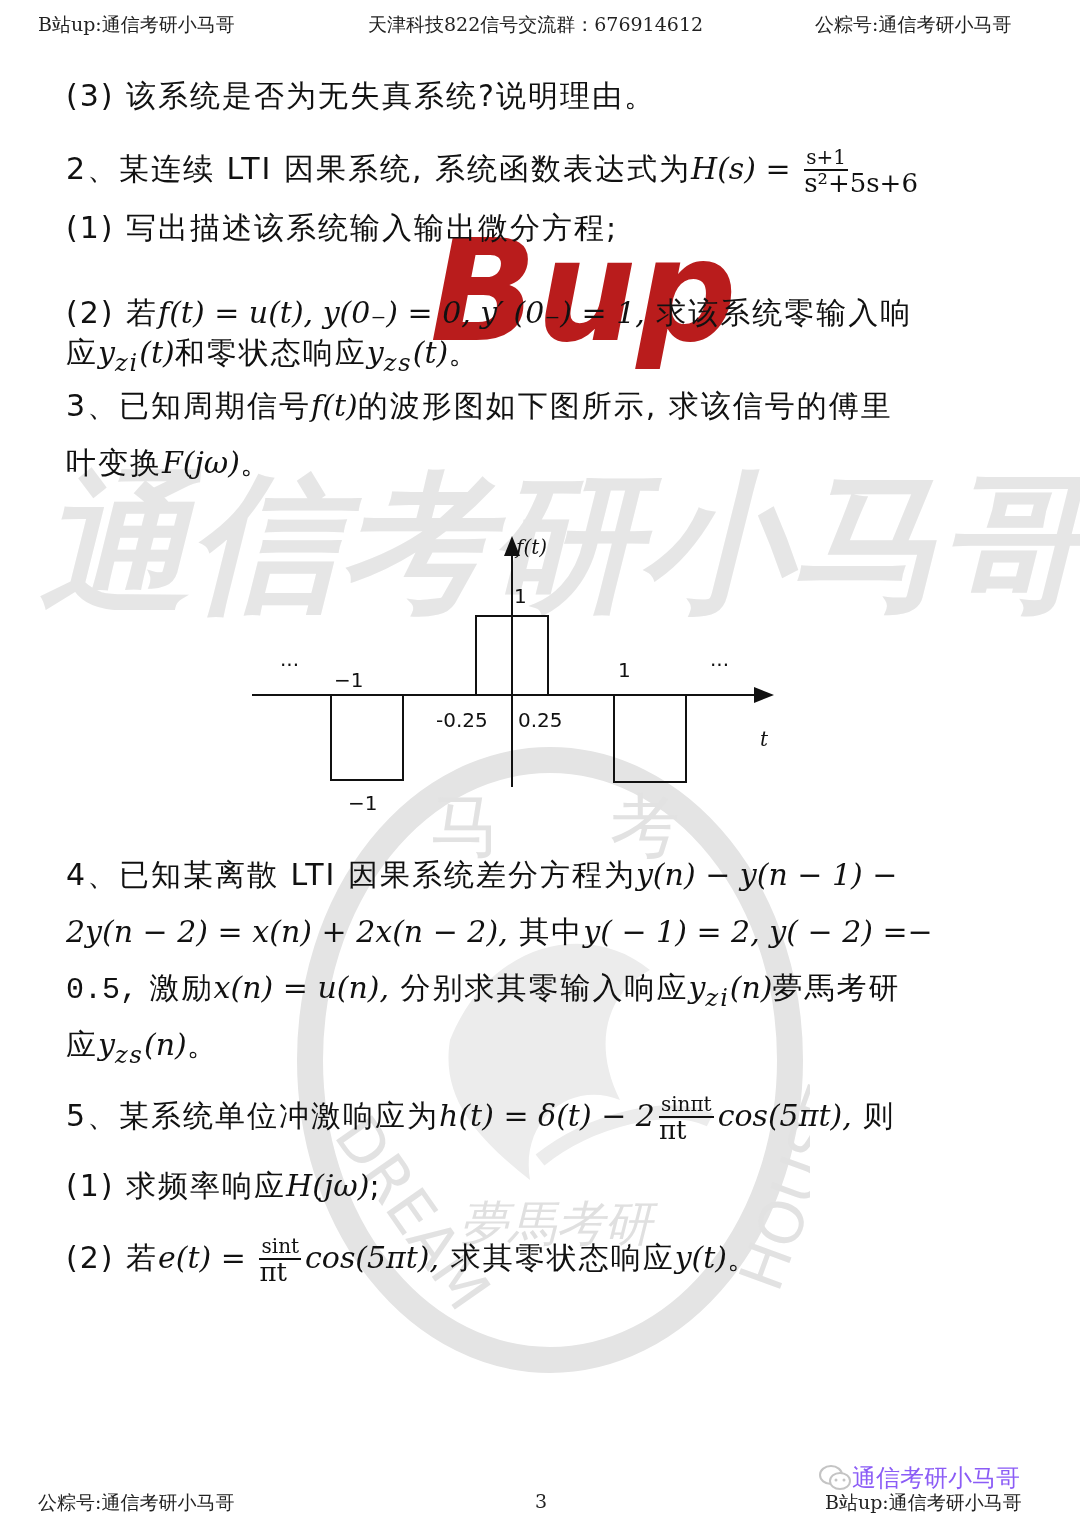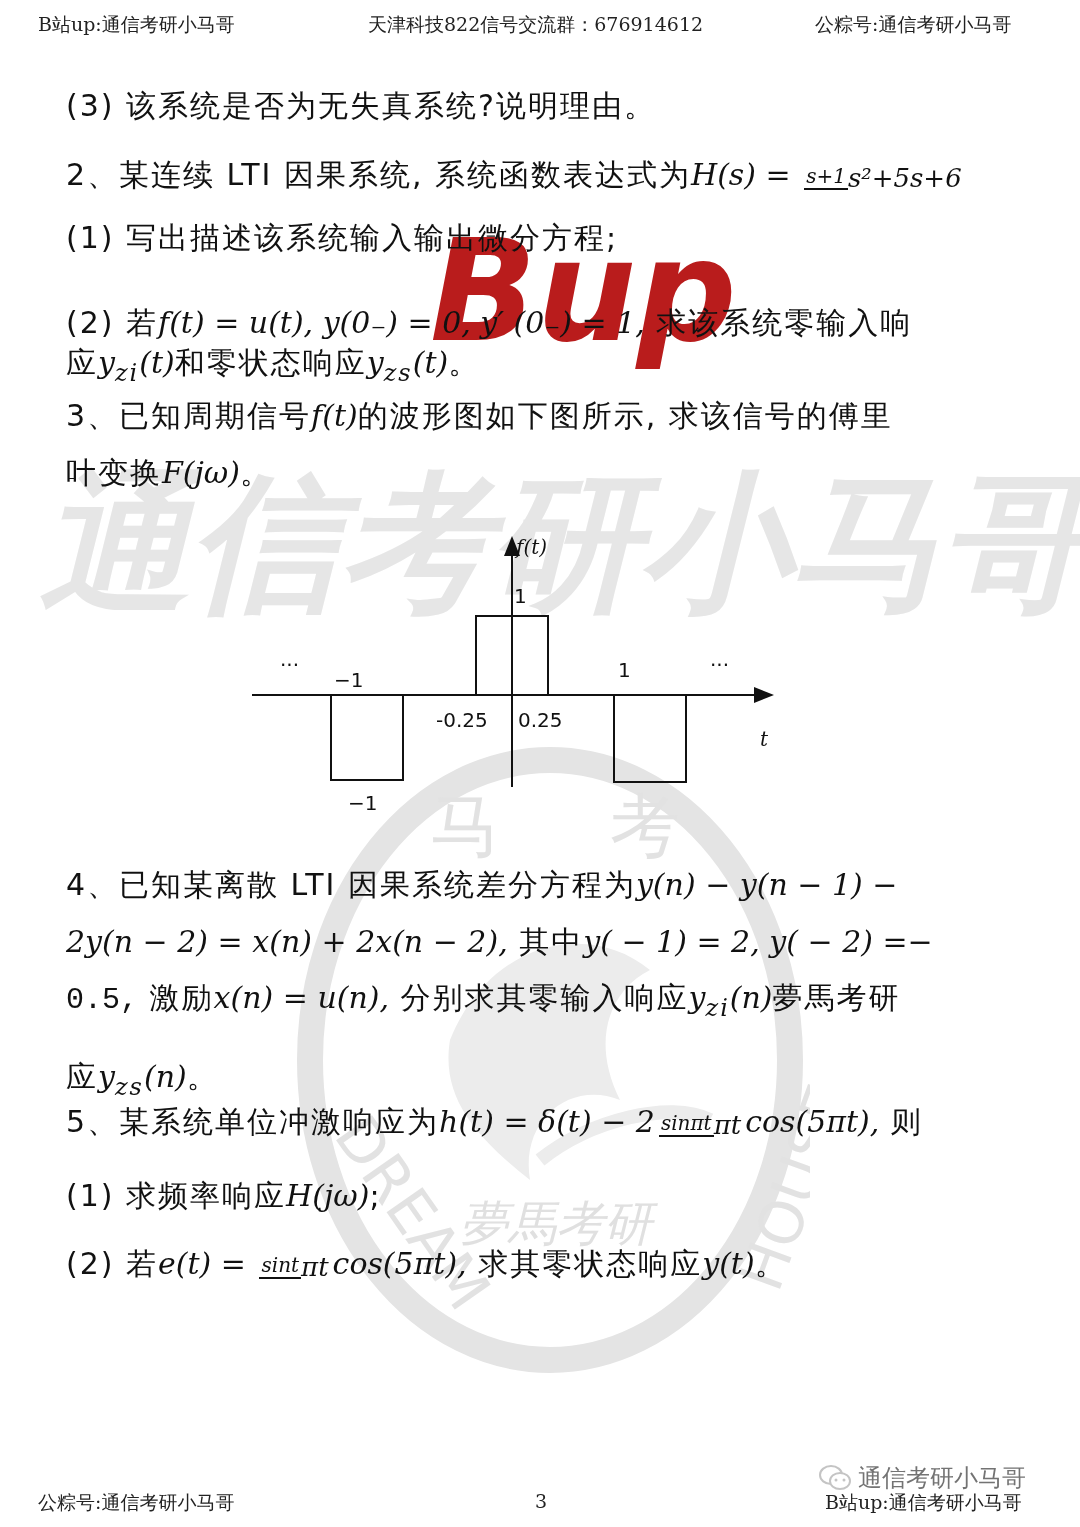--- a/index.html
+++ b/index.html
@@ -6,32 +6,32 @@
   body { width: 1080px; height: 1527px; position: relative; overflow: hidden;
          font-family: "DejaVu Serif", serif; color: #111; }
   .hdr { position: absolute; top: 12px; font-size: 19px; font-family: "DejaVu Serif", serif; color: #222; }
   .ftr { position: absolute; top: 1490px; font-size: 19px; font-family: "DejaVu Serif", serif; color: #222; }
   .wm-big { position: absolute; top: 445px; left: 40px; width: 1010px; display: flex; justify-content: space-between;
             font-size: 150px; font-family: "DejaVu Serif", serif; color: #e6e6e6; font-weight: bold; letter-spacing: 0; z-index: 0; font-style: italic; }
   .wm-bup { position: absolute; top: 210px; left: 430px; font-size: 140px; color: #b91c1c; font-weight: bold; z-index: 0;
             font-family: "DejaVu Sans", sans-serif; font-style: italic; }
   .wm-circle { position: absolute; left: 290px; top: 740px; width: 520px; height: 640px; z-index: 0; }
   .line { position: absolute; left: 66px; font-size: 30px; line-height: 40px; z-index: 2; white-space: nowrap;
-          font-family: "DejaVu Sans", sans-serif; letter-spacing: 2px; margin-top: 10px; }
+          font-family: "DejaVu Sans", sans-serif; letter-spacing: 2px; }
   .m { font-family: "DejaVu Serif", serif; font-style: italic; letter-spacing: 0; }
   .r { font-family: Liberation Mono, monospace; font-style: normal; letter-spacing: 0; }
   .sub { font-size: 24px; vertical-align: -8px; font-style: italic; font-family: "DejaVu Serif", serif; }
-  .frac { display: inline-flex; flex-direction: row; align-items: flex-end; vertical-align: middle; margin: 0 4px;
-          font-family: "DejaVu Serif", serif; font-style: italic; letter-spacing: 0; }
+  .frac { display: inline-flex; flex-direction: column; align-items: flex-start; vertical-align: middle; margin: 0 4px;
+          font-family: "DejaVu Serif", serif; letter-spacing: 0; }
   .frac .num { font-size: 20px; line-height: 24px; border-bottom: 2px solid #111; padding: 0 2px; }
   .frac .den { font-size: 26px; line-height: 24px; }
   .plot { position: absolute; left: 240px; top: 520px; width: 560px; height: 300px; z-index: 2; }
   .plot text { font-family: "DejaVu Sans", sans-serif; font-size: 20px; fill: #111; }
   .plot .it { font-family: "DejaVu Serif", serif; font-style: italic; }
-  .wechat { position: absolute; left: 818px; top: 1462px; display: flex; align-items: center; gap: 6px; color: #737373;
+  .wechat { position: absolute; left: 818px; top: 1462px; display: flex; align-items: center; color: #8b5cf6;
             font-size: 24px; font-family: "DejaVu Sans", sans-serif; z-index: 2; }
 </style>
 </head>
 <body>
 
 <div class="hdr" style="left:38px">B站up:通信考研小马哥</div>
 <div class="hdr" style="left:368px">天津科技822信号交流群：676914612</div>
 <div class="hdr" style="left:815px">公粽号:通信考研小马哥</div>
 
 <div class="wm-bup">Bup</div>
@@ -113,21 +113,21 @@
 
 <div class="line" style="top:855px">
   <span>4、已知某离散 LTI 因果系统差分方程为</span><span class="m">y(n) − y(n − 1) −</span>
 </div>
 <div class="line" style="top:912px">
   <span class="m">2y(n − 2) = x(n) + 2x(n − 2),</span><span> 其中</span><span class="m">y( − 1) = 2, y( − 2) =−</span>
 </div>
 <div class="line" style="top:968px">
   <span class="r">0.5,</span><span> 激励</span><span class="m">x(n) = u(n),</span><span> 分别求其零输入响应</span><span class="m">y</span><span class="sub">zi</span><span class="m">(n)</span><span>夢馬考研</span>
 </div>
-<div class="line" style="top:1047px">
+<div class="line" style="top:1025px">
   <span>应</span><span class="m">y</span><span class="sub">zs</span><span class="m">(n)</span><span>。</span>
 </div>
 
 <div class="line" style="top:1092px">
   <span>5、某系统单位冲激响应为</span><span class="m">h(t) = δ(t) − 2</span><span class="frac">
       <span class="num">sinπt</span>
       <span class="den">πt</span>
     </span><span class="m">cos(5πt),</span><span> 则</span>
 </div>
 <div class="line" style="top:1166px">

